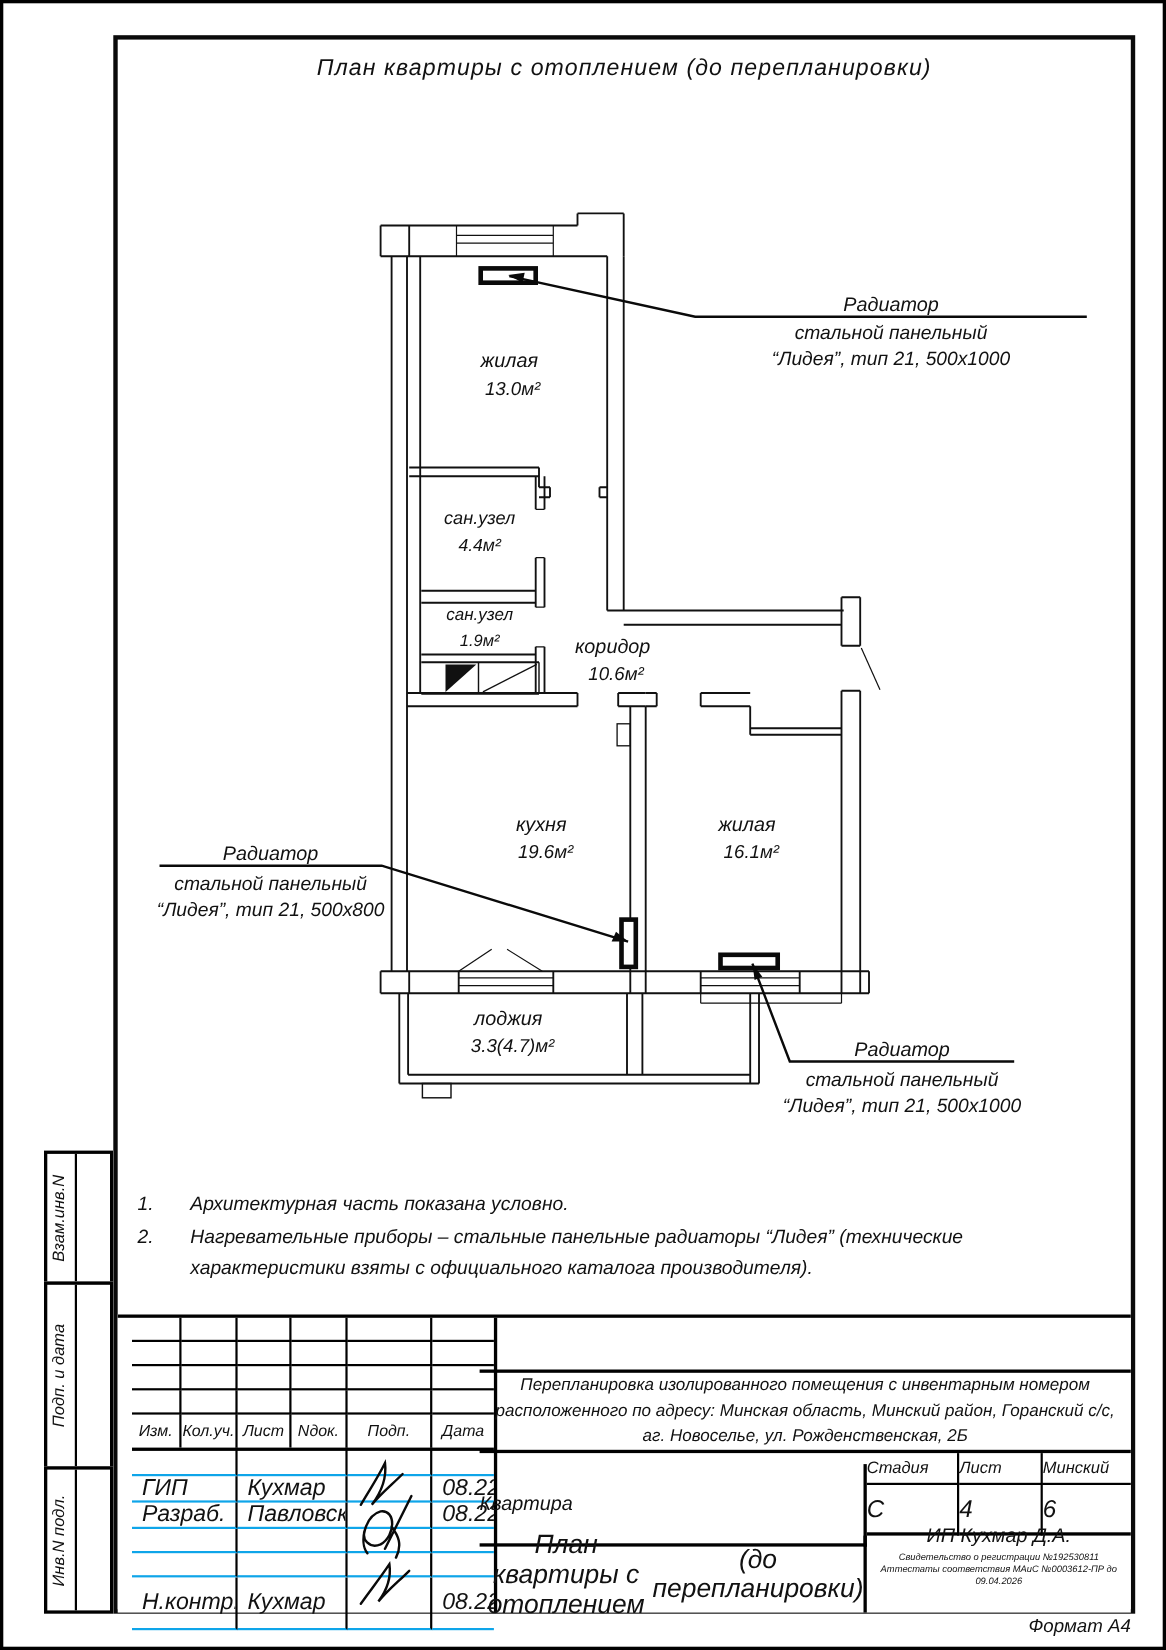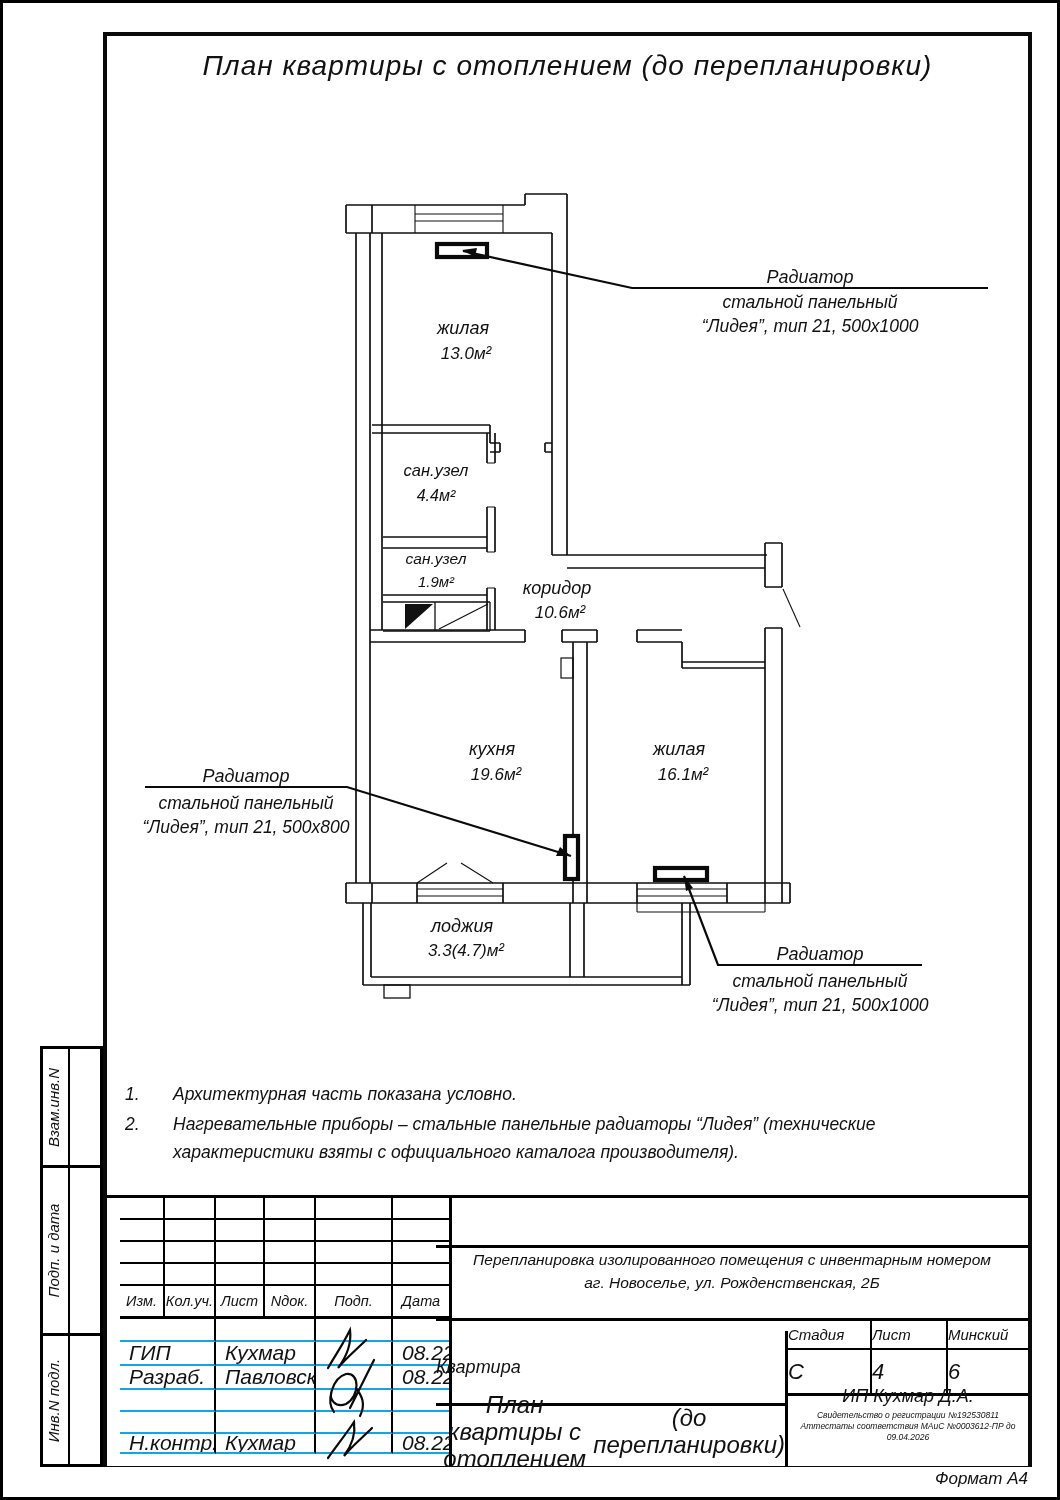--- a/index.html
+++ b/index.html
@@ -1,19 +1,19 @@
 <!DOCTYPE html>
 <html><head>
 <meta charset="utf-8">
 <style>
   html,body{margin:0;padding:0;background:#fff;}
   body{width:1060px;height:1500px;position:relative;font-family:"Liberation Sans",sans-serif;color:#111;overflow:hidden;}
   .page-border{position:absolute;left:0;top:0;width:1054px;height:1494px;border:3px solid #000;}
   .frame{position:absolute;left:103px;top:32px;width:929px;height:1435px;border:4px solid #0a0a0a;box-sizing:border-box;background:#fff;}
-  .page-title{position:absolute;left:107px;top:50px;width:921px;text-align:center;font-size:28px;font-style:italic;letter-spacing:1px;white-space:nowrap;}
+  .page-title{position:absolute;left:107px;top:50px;width:921px;text-align:center;font-size:21px;font-style:italic;letter-spacing:1px;white-space:nowrap;}
   svg text{font-family:"Liberation Sans",sans-serif;font-style:italic;fill:#111;}
   
   .notes{position:absolute;left:125px;top:1080px;width:872px;font-style:italic;font-size:17.5px;line-height:28px;}
   .note{display:flex;align-items:flex-start;margin-bottom:2px;}
   .note .num{width:48px;flex:0 0 48px;}
   .note .txt{flex:1;}
   
   .sbox{position:absolute;left:40px;width:63px;border:3px solid #000;box-sizing:border-box;background:#fff;}
   .sbox .divv{position:absolute;left:25px;top:0;bottom:0;width:0;border-left:2px solid #000;}
   .sbox .rot{position:absolute;left:-2px;top:0;width:25px;height:100%;display:flex;align-items:center;justify-content:center;}
@@ -236,40 +236,41 @@
         <div></div>
         <div></div>
         <div></div>
       </div>
     <div class="drow" style="top:214px;height:22px;">
         <div></div>
         <div></div>
         <div></div>
         <div></div>
       </div>
-    <div class="drow" style="top:236px;height:20px;">
+    <div class="drow" style="top:236px;height:48px;">
       <div>Н.контр.</div>
       <div>Кухмар</div>
       <div></div>
       <div>08.22</div>
     </div>
 
     <svg class="sig-layer" width="77" height="150" viewBox="0 0 77 150">
       <g stroke="#0a0a0a" stroke-width="2.2" fill="none" stroke-linecap="round">
         <path d="M12,52 C20,38 26,30 34,14 C36,30 28,44 22,52 C30,42 40,34 50,24"></path>
         <path d="M18,96 C10,86 16,62 30,58 C44,56 44,80 30,88 C20,92 12,84 16,74 M34,92 C42,76 50,60 58,44 M40,72 C46,80 50,88 44,100"></path>
         <path d="M12,142 C22,128 30,118 38,106 C40,120 34,132 28,140 C36,130 46,122 56,112"></path>
       </g>
     </svg>
   </div>
 
   <div class="tb-right">
     <div class="abs" style="left:0;top:0;width:592px;height:50px;border-bottom:3px solid #000;"></div>
     <div class="abs ctr" style="left:0;top:50px;width:592px;height:73px;border-bottom:3px solid #000;flex-direction:column;font-style:italic;font-size:15.5px;line-height:23px;">
       <div>Перепланировка изолированного помещения с инвентарным номером</div>
+      <div>расположенного по адресу: Минская область, Минский район, Горанский с/с,</div>
       <div>аг. Новоселье, ул. Рожденственская, 2Б</div>
     </div>
     <div class="abs ctr it" style="left:0;top:123px;width:352px;height:75px;border-right:3px solid #000;border-bottom:3px solid #000;font-size:18px;margin-top:10px;">Квартира</div>
 
     <div class="abs ctr it" style="left:352px;top:123px;width:84px;height:29px;border-right:2px solid #000;border-bottom:2px solid #000;font-size:15px;">Стадия</div>
     <div class="abs ctr it" style="left:436px;top:123px;width:76px;height:29px;border-right:2px solid #000;border-bottom:2px solid #000;font-size:15px;">Лист</div>
     <div class="abs ctr it" style="left:512px;top:123px;width:80px;height:29px;border-bottom:2px solid #000;font-size:15px;">Минский</div>
     <div class="abs ctr it" style="left:352px;top:152px;width:84px;height:46px;border-right:2px solid #000;border-bottom:3px solid #000;font-size:22px;">С</div>
     <div class="abs ctr it" style="left:436px;top:152px;width:76px;height:46px;border-right:2px solid #000;border-bottom:3px solid #000;font-size:22px;">4</div>
     <div class="abs ctr it" style="left:512px;top:152px;width:80px;height:46px;border-bottom:3px solid #000;font-size:22px;">6</div>

